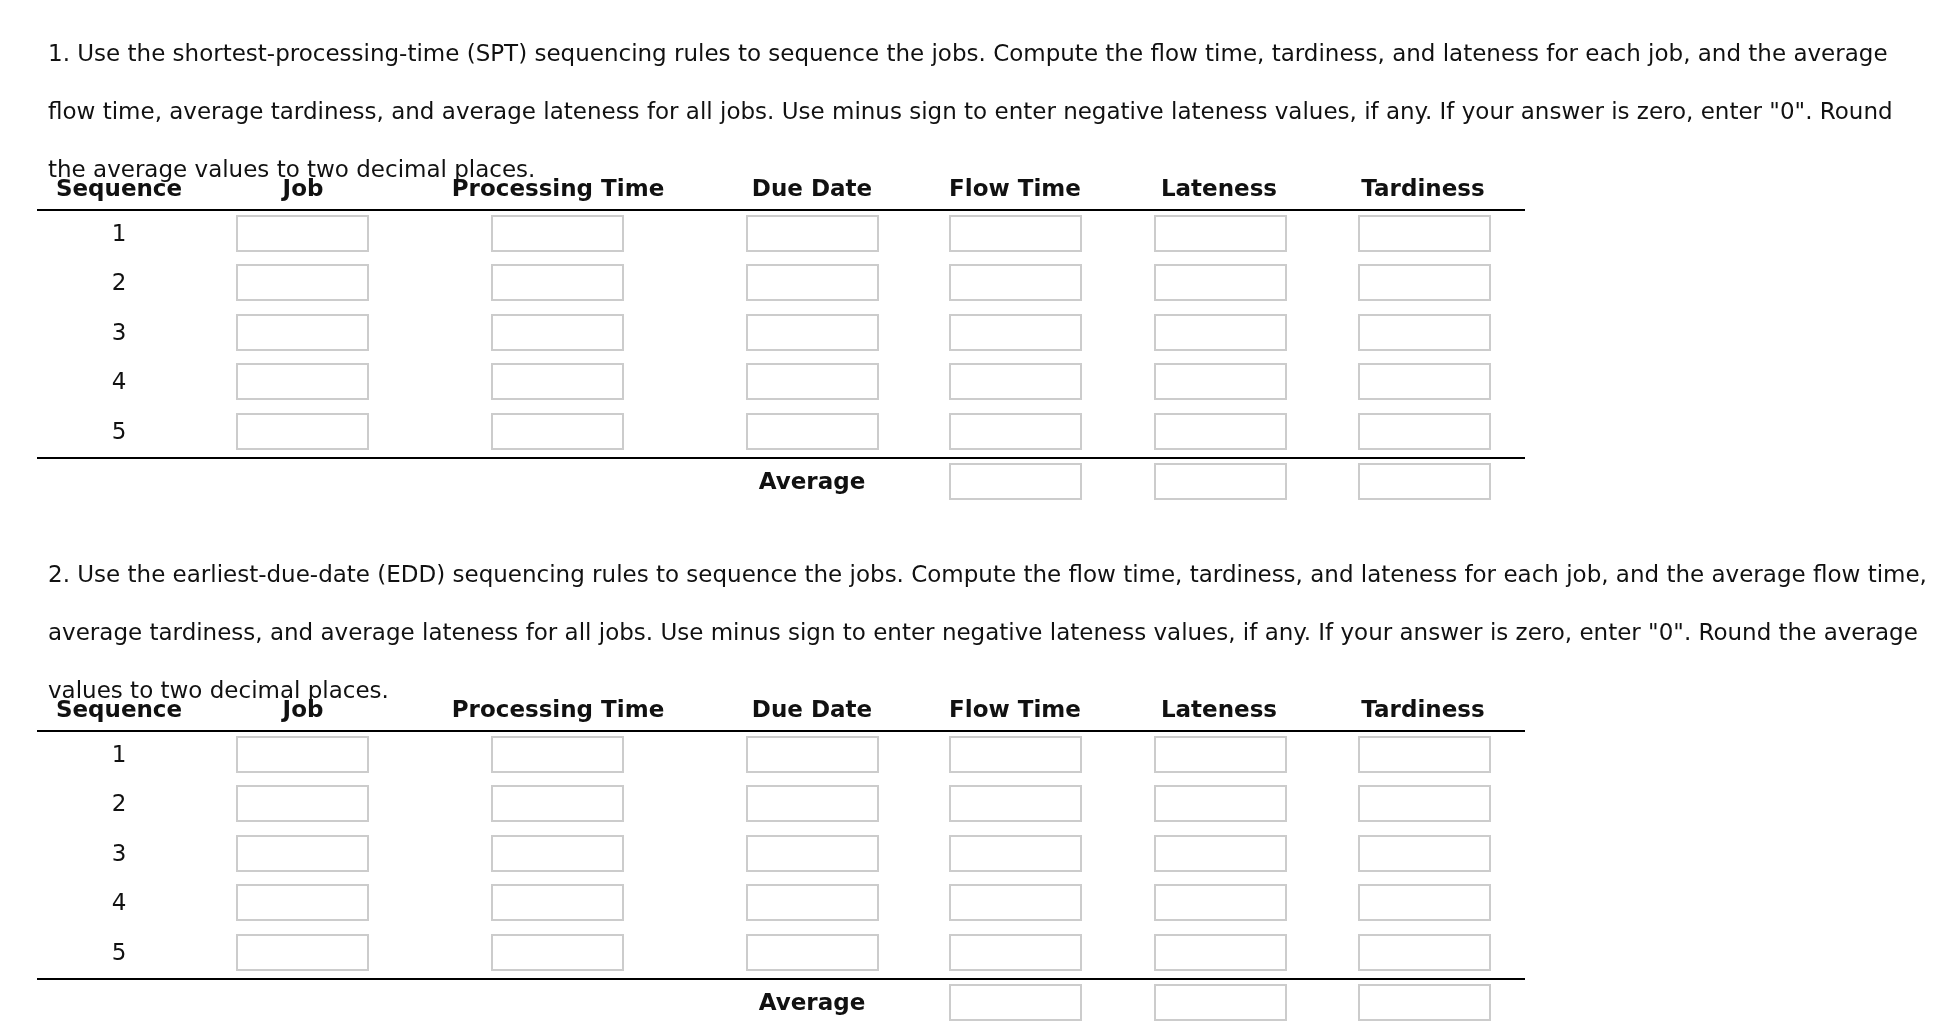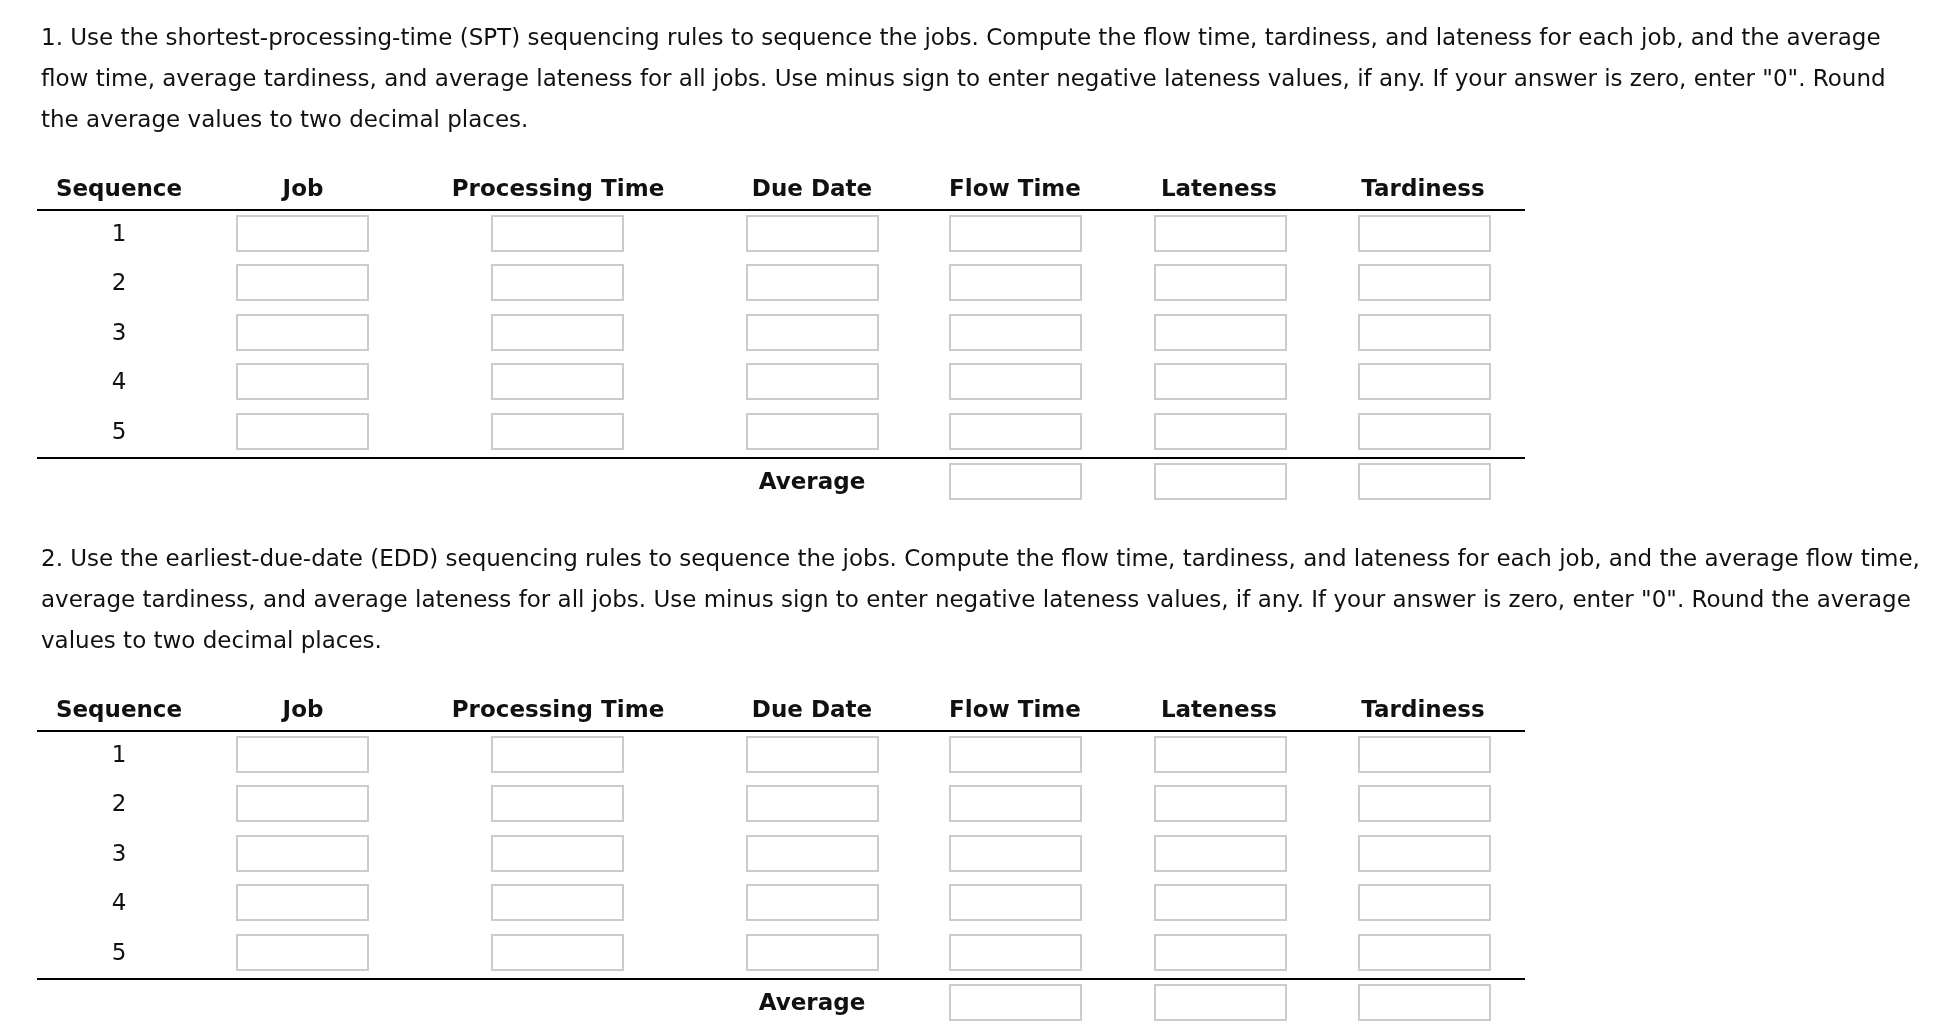--- a/index.html
+++ b/index.html
@@ -13,22 +13,22 @@
   body {
     position: relative;
     font-family: "DejaVu Sans", sans-serif;
     color: #111111;
   }
   .prompt {
     position: absolute;
     left: 37px;
     width: 1880px;
     font-size: 23px;
-    line-height: 41px;
-    margin: 4px;
+    line-height: 58px;
+    margin: 11px;
   }
   .table-wrap {
     position: absolute;
     left: 37px;
     width: 1488px;
   }
   .hdr {
     position: absolute;
     top: 0;
     height: 40px;

